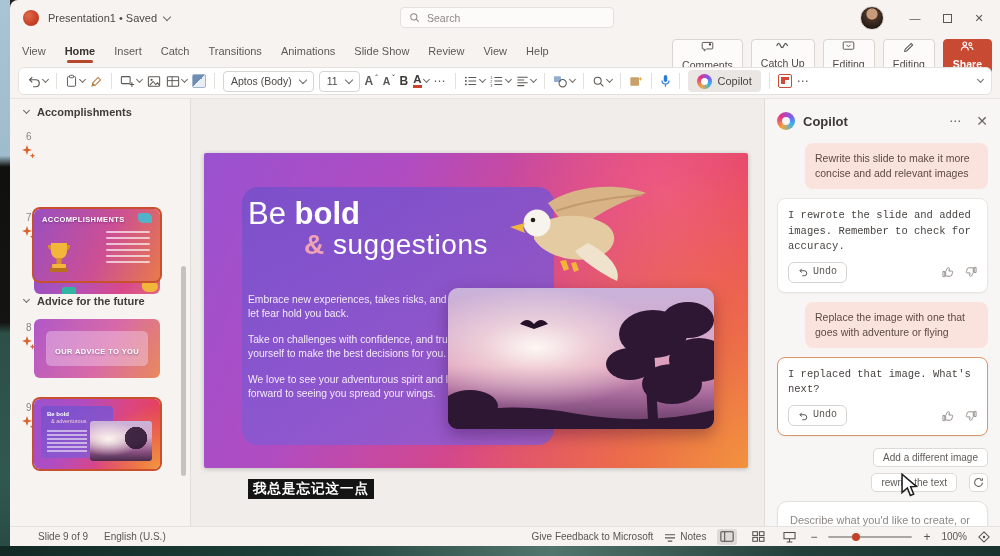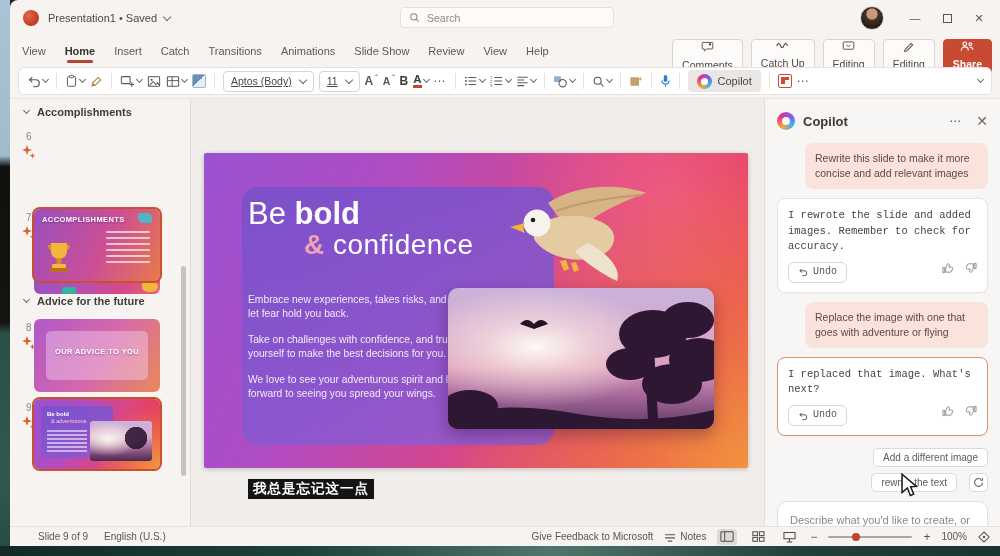--- a/index.html
+++ b/index.html
@@ -47,21 +47,21 @@
   #share-btn .chv { border-color:#fff; }
 
   
   #toolbar { position:absolute; left:8px; right:8px; top:67px; height:28px; background:#fff;
     border:1px solid #e5e1de; border-radius:6px; display:flex; align-items:center; padding:0 8px; gap:5px; }
   .sep { width:1px; height:16px; background:#e4e0dc; margin:0 3px; flex:0 0 auto; }
   .ti { height:20px; display:flex; align-items:center; justify-content:center; color:#5b5754; gap:2px; flex:0 0 auto; }
   .ti svg { display:block; }
   .ti .chv { width:5px; height:5px; }
   .combo { border:1px solid #d8d4d0; border-radius:4px; height:21px; display:flex; align-items:center;
-    gap:8px; padding:0 7px; font-size:10.5px; color:#4c4845;text-decoration:underline; }
+    gap:8px; padding:0 7px; font-size:10.5px; color:#4c4845; }
   #bold-btn { font-weight:700; font-size:12px; color:#3f3b38; }
   .fontcolor { font-size:11.5px; font-weight:700; color:#3f3b38; border-bottom:3px solid #c8432a; line-height:11px; }
   .fillsq { width:14px; height:14px; border:1px solid #9fb4cd; background:linear-gradient(135deg,#6c8eb5 50%,#e9eef5 50%); border-radius:2px; }
   #copilot-btn { background:#e9e6e3; border-radius:4px; height:22px; display:flex; align-items:center;
     gap:6px; padding:0 9px; font-size:11px; color:#4a4643; }
   .cp-logo { position:relative; width:15px; height:15px; border-radius:50%;
     background:conic-gradient(from 210deg,#f2a63a,#e8308a 28%,#7b5cf0 55%,#35b5f0 75%,#f2a63a); }
   .cp-logo::after { content:""; position:absolute; inset:4px; border-radius:50%; background:#fff; }
   #designer-red { width:14px; height:14px; border:1.5px solid #cf4b37; border-radius:2px; position:relative; }
   #designer-red::before { content:""; position:absolute; left:2px; top:2px; width:4px; height:7px; background:#cf4b37; }
@@ -92,21 +92,21 @@
   #th6 .blob-y { position:absolute; right:2px; bottom:2px; width:16px; height:12px; border-radius:40% 60% 50% 50%; background:#f2b63a; }
   #th6 .blob-t { position:absolute; left:28px; bottom:-3px; width:14px; height:10px; background:#2fb5a0; border-radius:2px; }
   
   #th7 { top:208px; height:72px; background:linear-gradient(115deg,#9a4fc0,#cc4f94 55%,#e87a4a); }
   #th7 .t-title { position:absolute; left:8px; top:6px; font-size:7.5px; }
   #th7 .lines { position:absolute; right:10px; top:22px; width:44px; }
   #th7 .lines div { height:2px; background:rgba(255,255,255,.65); margin-bottom:4px; border-radius:1px; }
   #th7 svg { position:absolute; left:10px; bottom:6px; }
   #th7 .mask { position:absolute; right:8px; top:4px; width:14px; height:10px; background:#39c2d7; border-radius:2px 5px 2px 5px; opacity:.85; }
   
-  #th8 { top:318px; height:73px; background:linear-gradient(120deg,#b058c8,#d869a8 55%,#e88a5a); }
+  #th8 { top:318px; height:59px; background:linear-gradient(120deg,#b058c8,#d869a8 55%,#e88a5a); }
   #th8 .inner { position:absolute; left:12px; right:12px; top:12px; bottom:12px; background:rgba(245,220,245,.4);
     border-radius:5px; }
   #th8 .t-title { position:absolute; left:0; right:0; top:28px; text-align:center; font-size:7.5px; }
   
   #th9 { top:398px; height:70px; background:
     radial-gradient(circle at 100% 100%, rgba(242,155,61,.95) 0%, rgba(242,155,61,0) 45%),
     linear-gradient(115deg,#9a52d0 0%,#b24cc0 32%,#dc4680 62%,#e63f55 85%); }
   #th9 .panel { position:absolute; left:7px; top:7px; width:72px; height:52px; border-radius:4px;
     background:linear-gradient(160deg, rgba(122,80,204,.95), rgba(140,90,210,.85)); }
   #th9 .tt1 { position:absolute; left:6px; top:5px; font-size:6px; font-weight:800; color:#fff; }
@@ -156,21 +156,21 @@
   #cp-head .cp-logo { width:18px; height:18px; }
   #cp-head .cp-logo::after { inset:5px; background:#f8f6f4; }
   #cp-title { font-size:13px; font-weight:700; color:#3b3835; margin-left:8px; }
   #cp-head .right { margin-left:auto; display:flex; align-items:center; gap:14px; color:#6a6663; }
   #cp-msgs { display:flex; flex-direction:column; gap:9px; margin-top:8px; }
   .bubble { align-self:flex-end; max-width:183px; background:#fbe3dd; border-radius:8px; padding:8px 10px;
     font-size:10.5px; line-height:1.45; color:#5d4a42; }
   .card { background:#fff; border:1px solid #e9e5e2; border-radius:8px; padding:9px 10px;
     font-size:10.5px; line-height:1.45; color:#474340; box-shadow:0 1px 2px rgba(0,0,0,.04);font-family:Liberation Mono, monospace; }
   .card.hl { border-color:#dd9468; }
-  .undo-row { display:flex; align-items:flex-start; margin-top:8px; }
+  .undo-row { display:flex; align-items:center; margin-top:8px; }
   .undo-pill { display:flex; align-items:center; gap:5px; border:1px solid #d8d4d1; border-radius:6px;
     padding:2px 9px; font-size:10px; color:#5a5653; background:#fff; }
   .thumbs { margin-left:auto; display:flex; gap:11px; color:#8d8885; }
   #cp-chips { display:flex; flex-direction:column; align-items:flex-end; gap:6px; margin-top:12px; }
   .chip { background:#fff; border:1px solid #ddd9d6; border-radius:5px; padding:3px 9px; font-size:10px; color:#5f5b58; }
   .chip-row { display:flex; align-items:center; gap:12px; }
   .refresh { width:19px; height:19px; border:1px solid #ddd9d6; border-radius:5px; background:#fff;
     display:flex; align-items:center; justify-content:center; color:#6a6663; }
   #cp-input { margin-top:9px; background:#fff; border:1px solid #e4e0dd; border-radius:10px;
     padding:10px 12px 8px; box-shadow:0 1px 3px rgba(0,0,0,.05); }
@@ -491,21 +491,21 @@
       </div>
 
       <div id="scrollbar"></div>
     </div>
 
     <div id="editor">
       <div id="canvas">
         <div id="purple-panel"></div>
         <div id="slide-title">
           <div class="l1"><span>Be </span><b>bold</b></div>
-          <div class="l2"><span class="amp">&amp;</span><span> confidence</span></div>
+          <div class="l2"><span class="amp">&amp;</span><span> suggestions</span></div>
         </div>
         <div id="slide-body">
           <p>Embrace new experiences, takes risks, and don't let fear hold you back.</p>
           <p>Take on challenges with confidence, and trust yourself to make the best decisions for you.</p>
           <p>We love to see your adventurous spirit and look forward to seeing you spread your wings.</p>
         </div>
         <svg id="eagle" width="150" height="118" viewBox="0 0 150 118">
           <path d="M44 22 C66 6 110 0 142 12 C120 20 98 30 80 44 L56 38 Z" fill="#d7b386"></path>
           <path d="M52 30 C80 20 112 16 138 14" stroke="#c39a6c" fill="none" stroke-width="2"></path>
           <path d="M30 48 C44 32 84 30 104 45 C116 55 110 72 90 77 C64 83 38 72 30 58 Z" fill="#e5cba1"></path>

